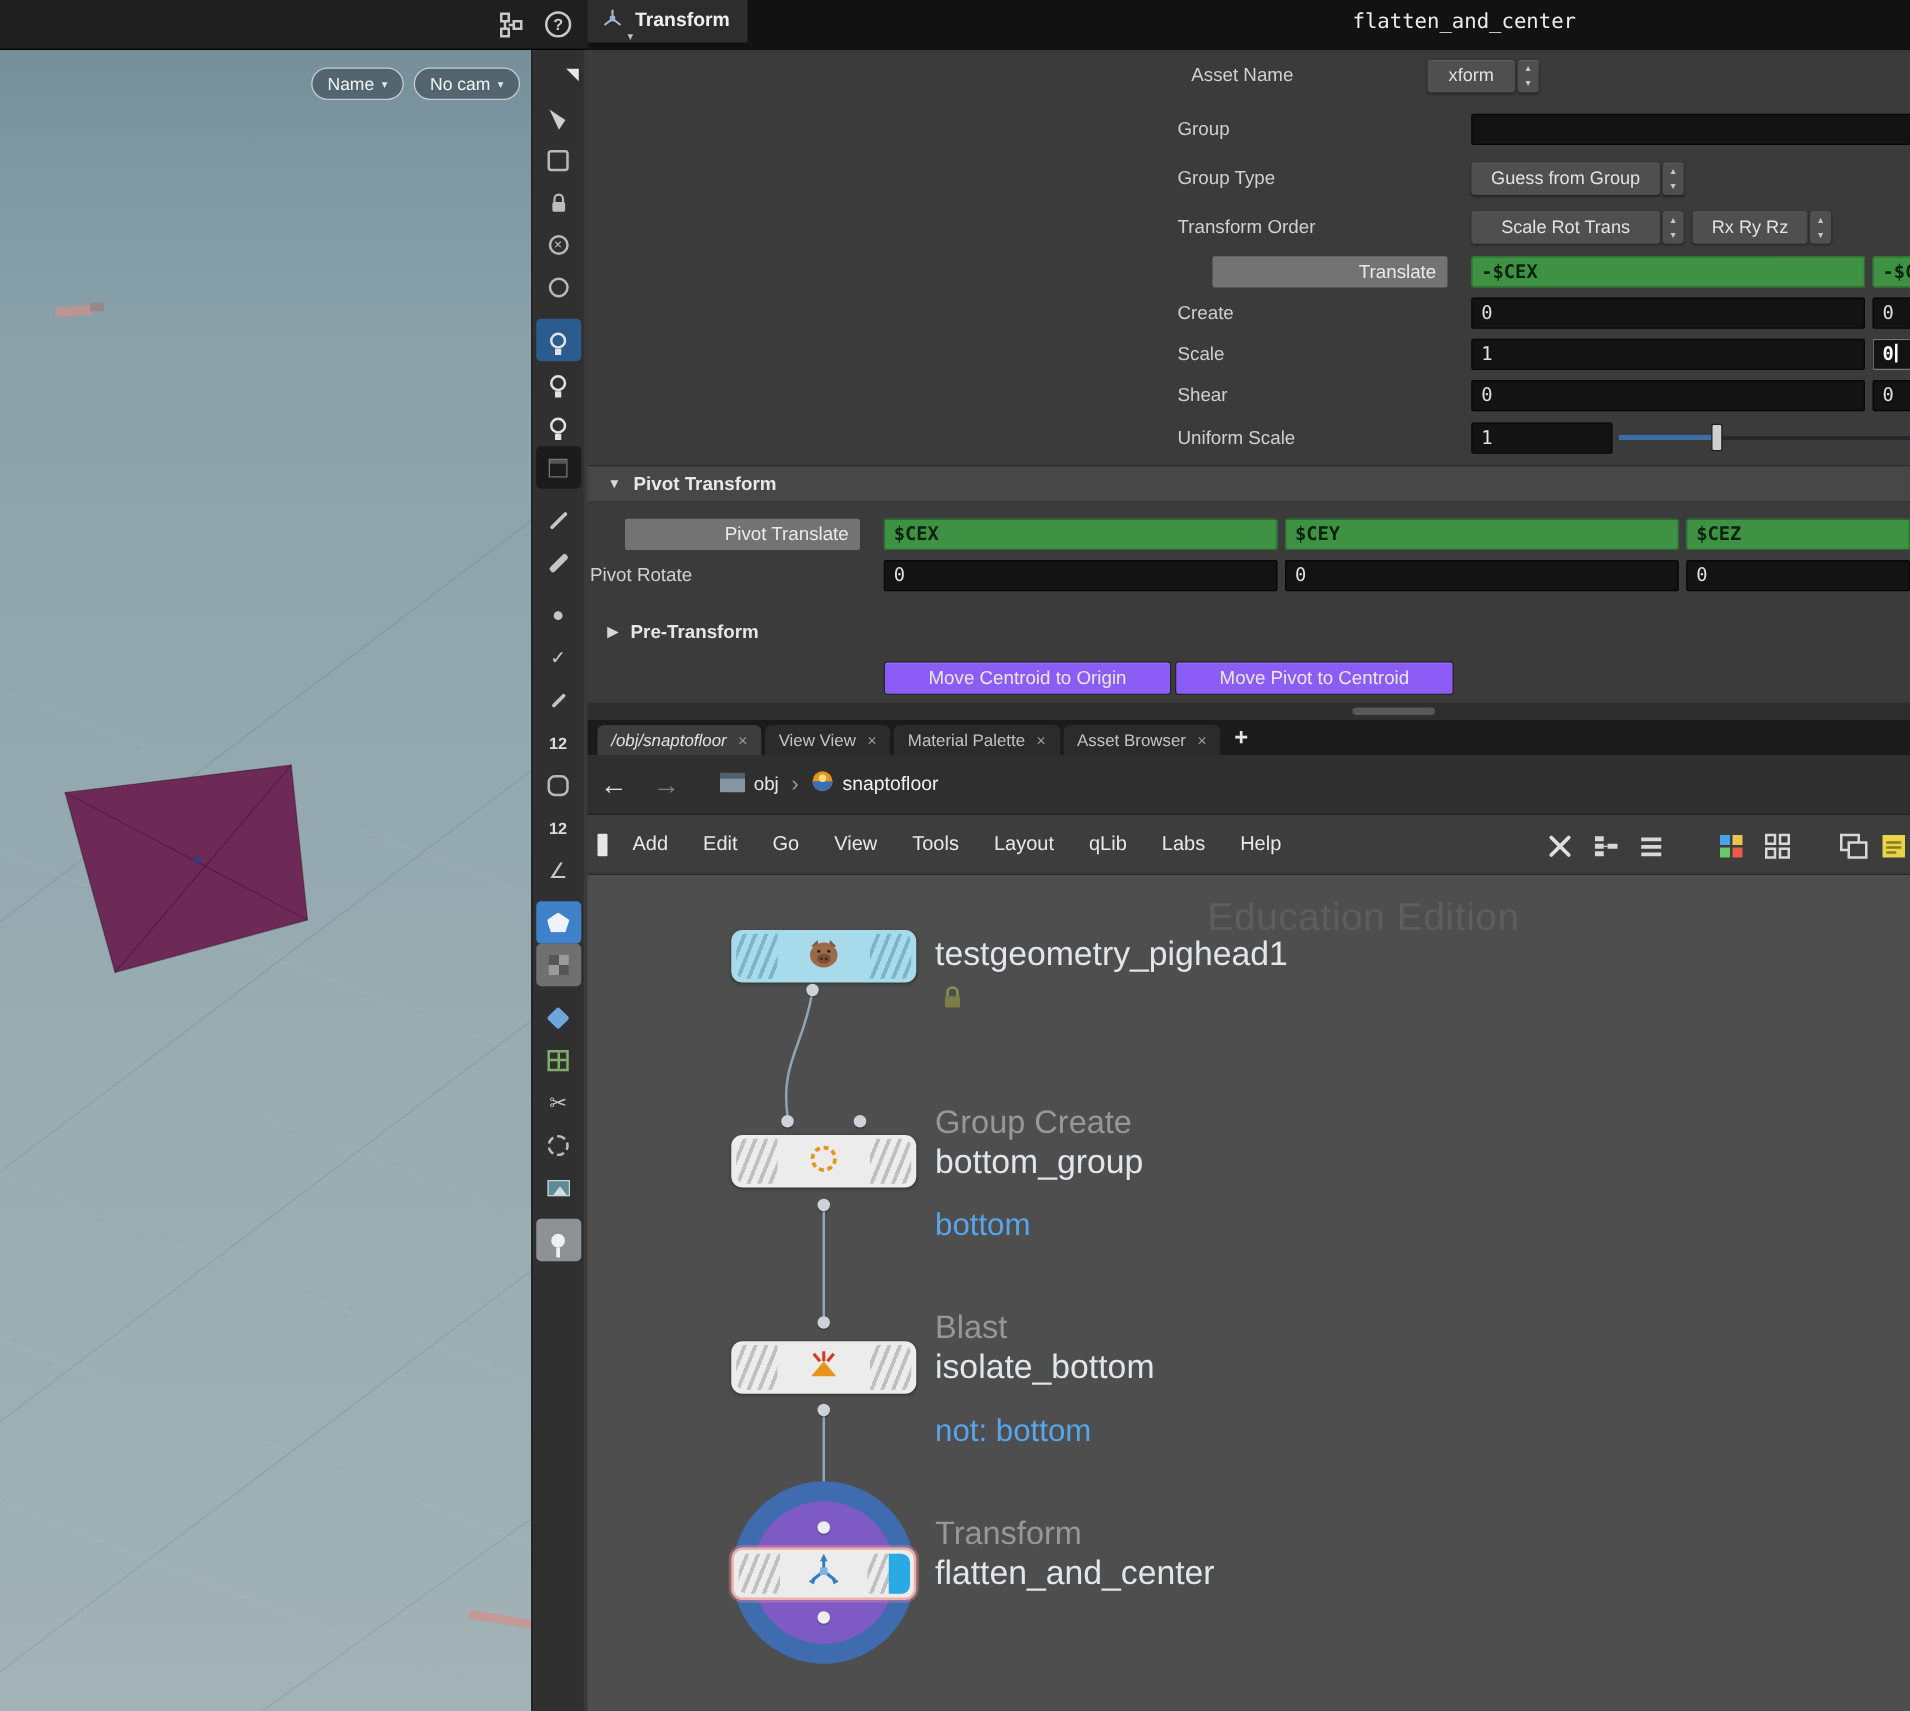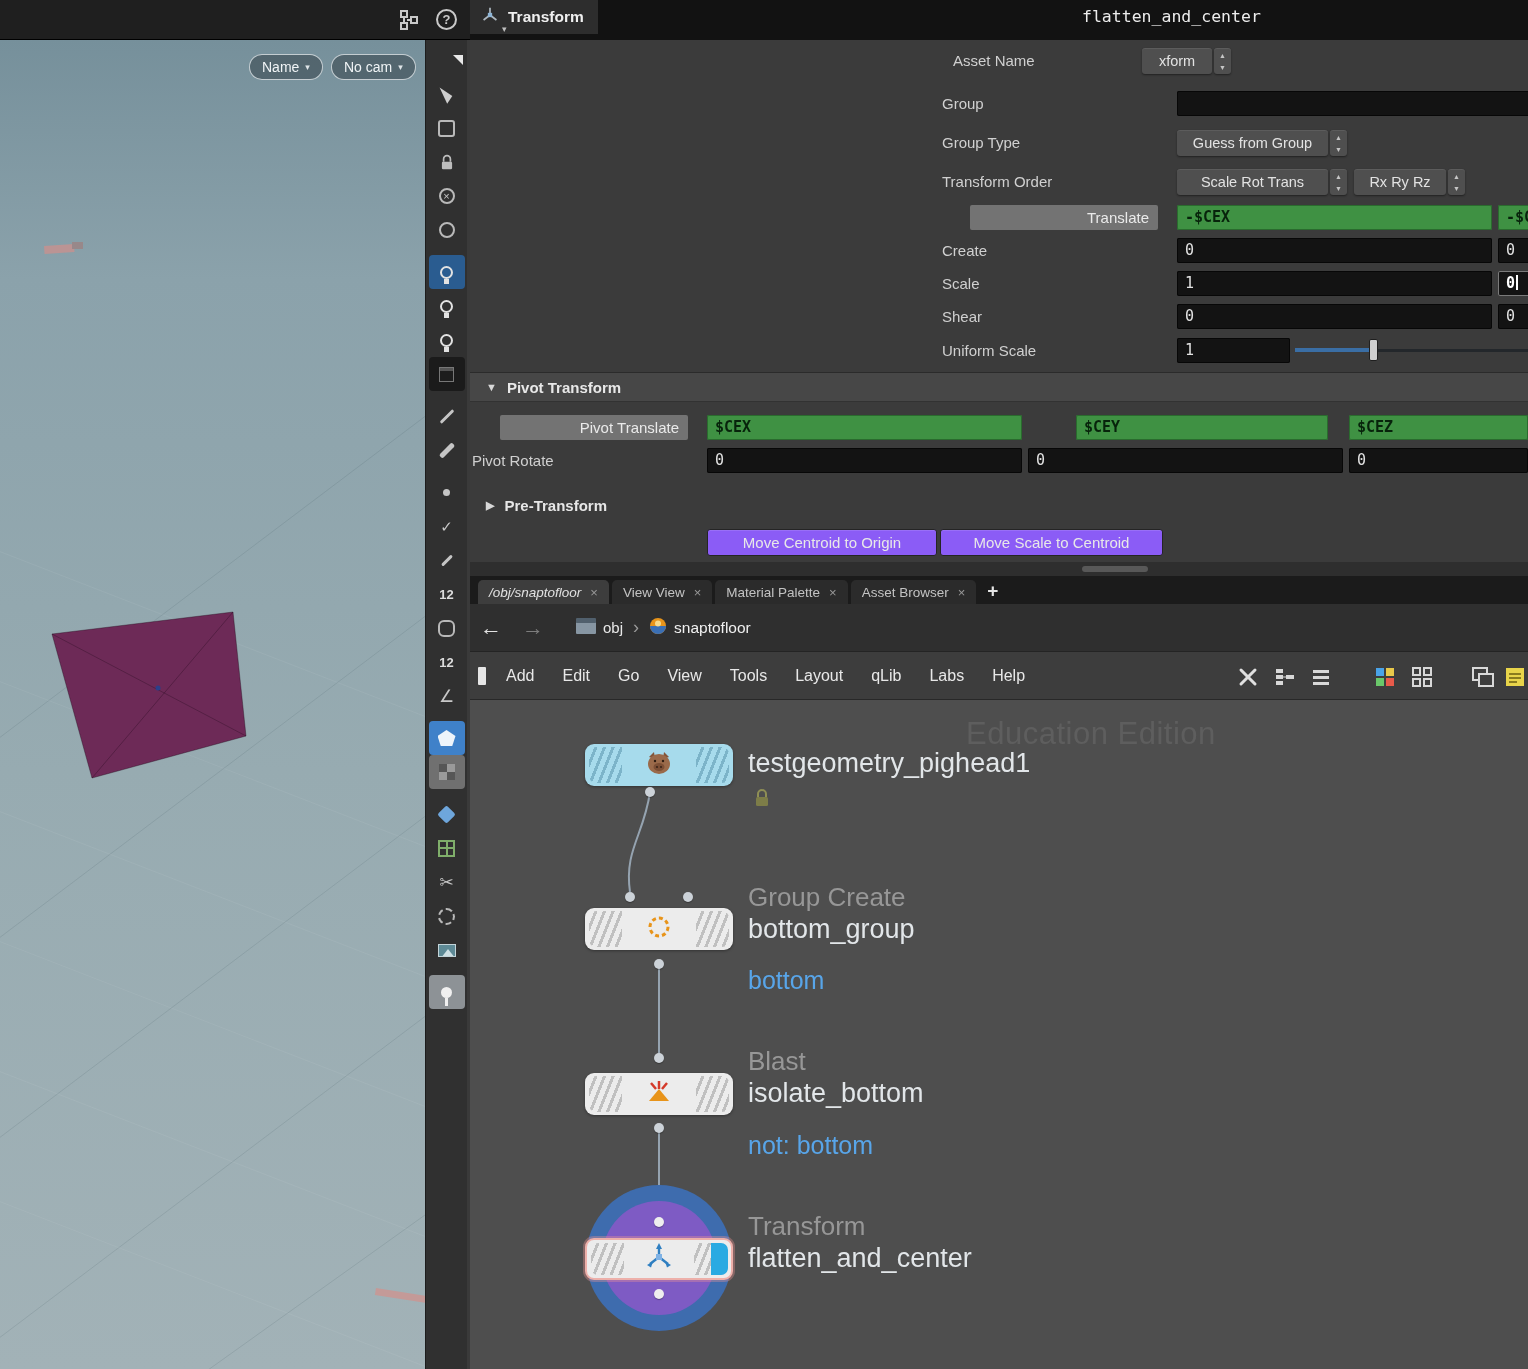--- a/index.html
+++ b/index.html
@@ -342,35 +342,35 @@
   </div>
 
   <div class="secbar" style="top:372px">
     <span class="tri">▼</span>
     <span>Pivot Transform</span>
   </div>
 
   <div class="abs" style="left:0;top:0;width:0;height:0"></div>
   <div class="lblhl" style="top:415px">Pivot Translate</div>
   <div class="fld fldg" style="left:707px;top:415px;width:315px">$CEX</div>
-  <div class="fld fldg" style="left:1076px;top:415px;width:252px">$CEY</div>
+  <div class="fld fldg" style="left:1028px;top:415px;width:315px">$CEY</div>
   <div class="fld fldg" style="left:1349px;top:415px;width:179px">$CEZ</div>
 
   <div class="lbl" style="top:448px">Pivot Rotate</div>
   <div class="fld" style="left:707px;top:448px;width:315px">0</div>
   <div class="fld" style="left:1028px;top:448px;width:315px">0</div>
   <div class="fld" style="left:1349px;top:448px;width:179px">0</div>
 
   <div class="abs" style="left:470px;top:490px;width:1058px;height:30px;color:#e6e6e6;font-size:15px;font-weight:bold;display:flex;align-items:center;gap:10px;padding-left:16px">
     <span class="tri">▶</span>
     <span>Pre-Transform</span>
   </div>
 
   <div class="btn" style="left:707px;top:529px;width:230px">Move Centroid to Origin</div>
-  <div class="btn" style="left:940px;top:529px;width:223px">Move Scale to Centroid</div>
+  <div class="btn" style="left:940px;top:529px;width:223px">Move Pivot to Centroid</div>
 
   <div class="abs" style="left:470px;top:562px;width:1058px;height:14px;background:#2e2e2e">
     <div class="abs" style="left:612px;top:4px;width:66px;height:6px;background:#585858;border-radius:3px"></div>
   </div>
 
   <div class="tabbar">
     <div class="tab active">
       <span>/obj/snaptofloor</span>
       <span class="tabx">×</span>
     </div>

